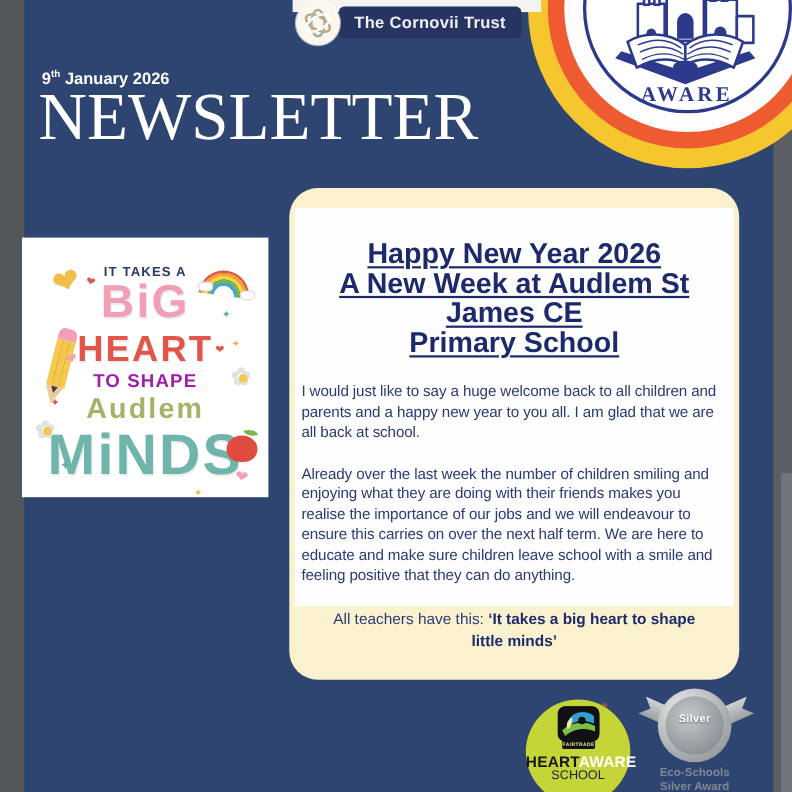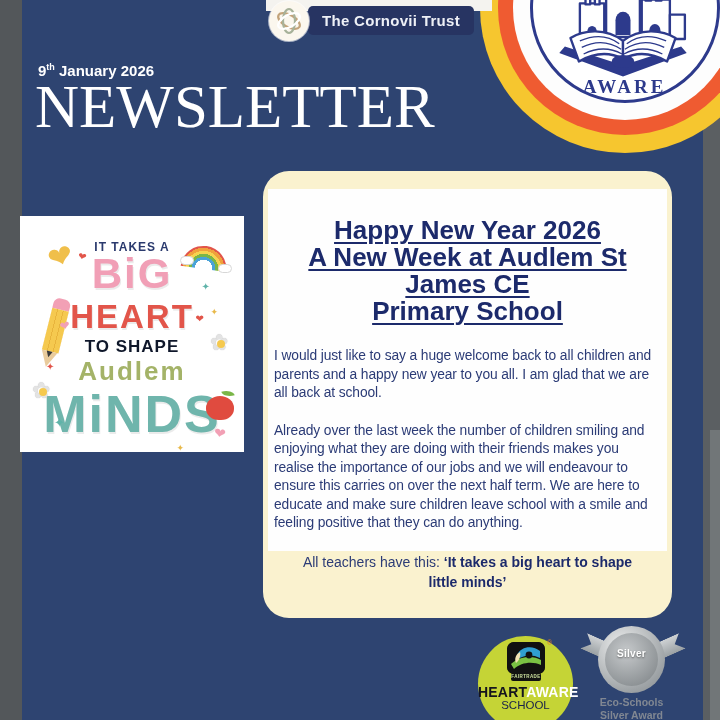--- a/index.html
+++ b/index.html
@@ -38,21 +38,21 @@
   .masthead { position:absolute; left:35px; top:76px; color:#fff;
               font-family:"Liberation Serif", serif; font-size:61px; font-weight:400;
               letter-spacing:0px; line-height:1; }
 
   
   .art-card { position:absolute; left:20px; top:216px; width:224px; height:236px; background:#fff; }
   .art-line { position:absolute; left:0; width:100%; text-align:center; font-weight:bold; line-height:1; }
   .art-l1 { top:25px; color:#2b3a6e; font-size:12px; letter-spacing:1px; }
   .art-l2 { top:37px; color:#f19fb6; font-size:42px; letter-spacing:2px; text-shadow:1px 2px 0 rgba(0,0,0,.08); }
   .art-l3 { top:84px; color:#e2554a; font-size:33px; letter-spacing:2px; text-shadow:1px 2px 0 rgba(0,0,0,.08); }
-  .art-l4 { top:122px; color:#0f172a; font-size:17px; letter-spacing:1px; }
+  .art-l4 { top:122px; color:#a21caf; font-size:17px; letter-spacing:1px; }
   .art-l5 { top:142px; color:#a4b368; font-size:26px; letter-spacing:2px; }
   .art-l6 { top:172px; color:#6fb5ac; font-size:52px; letter-spacing:2px; text-shadow:1px 2px 0 rgba(0,0,0,.08); }
   .deco { position:absolute; line-height:1; }
   .sun-heart { left:28px; top:26px; font-size:30px; color:#f0bf4a; transform:rotate(-18deg); }
   .rainbow { right:16px; top:30px; width:46px; height:23px; border-radius:46px 46px 0 0; transform:rotate(8deg);
              background:radial-gradient(circle at 50% 100%, transparent 0 9px, #4aa3d8 9px 12px, #7ab648 12px 15px,
                         #f5d34f 15px 18px, #f0a13c 18px 21px, #e2554a 21px 24px, transparent 24px); }
   .cloud { position:absolute; width:14px; height:9px; background:#fff; border:1.5px solid #d7d7d7; border-radius:8px; }
   .pencil { left:26px; top:82px; width:17px; height:72px; transform:rotate(14deg); }
   .pencil .eraser { width:17px; height:11px; background:#f2a0b5; border-radius:6px 6px 0 0; }

